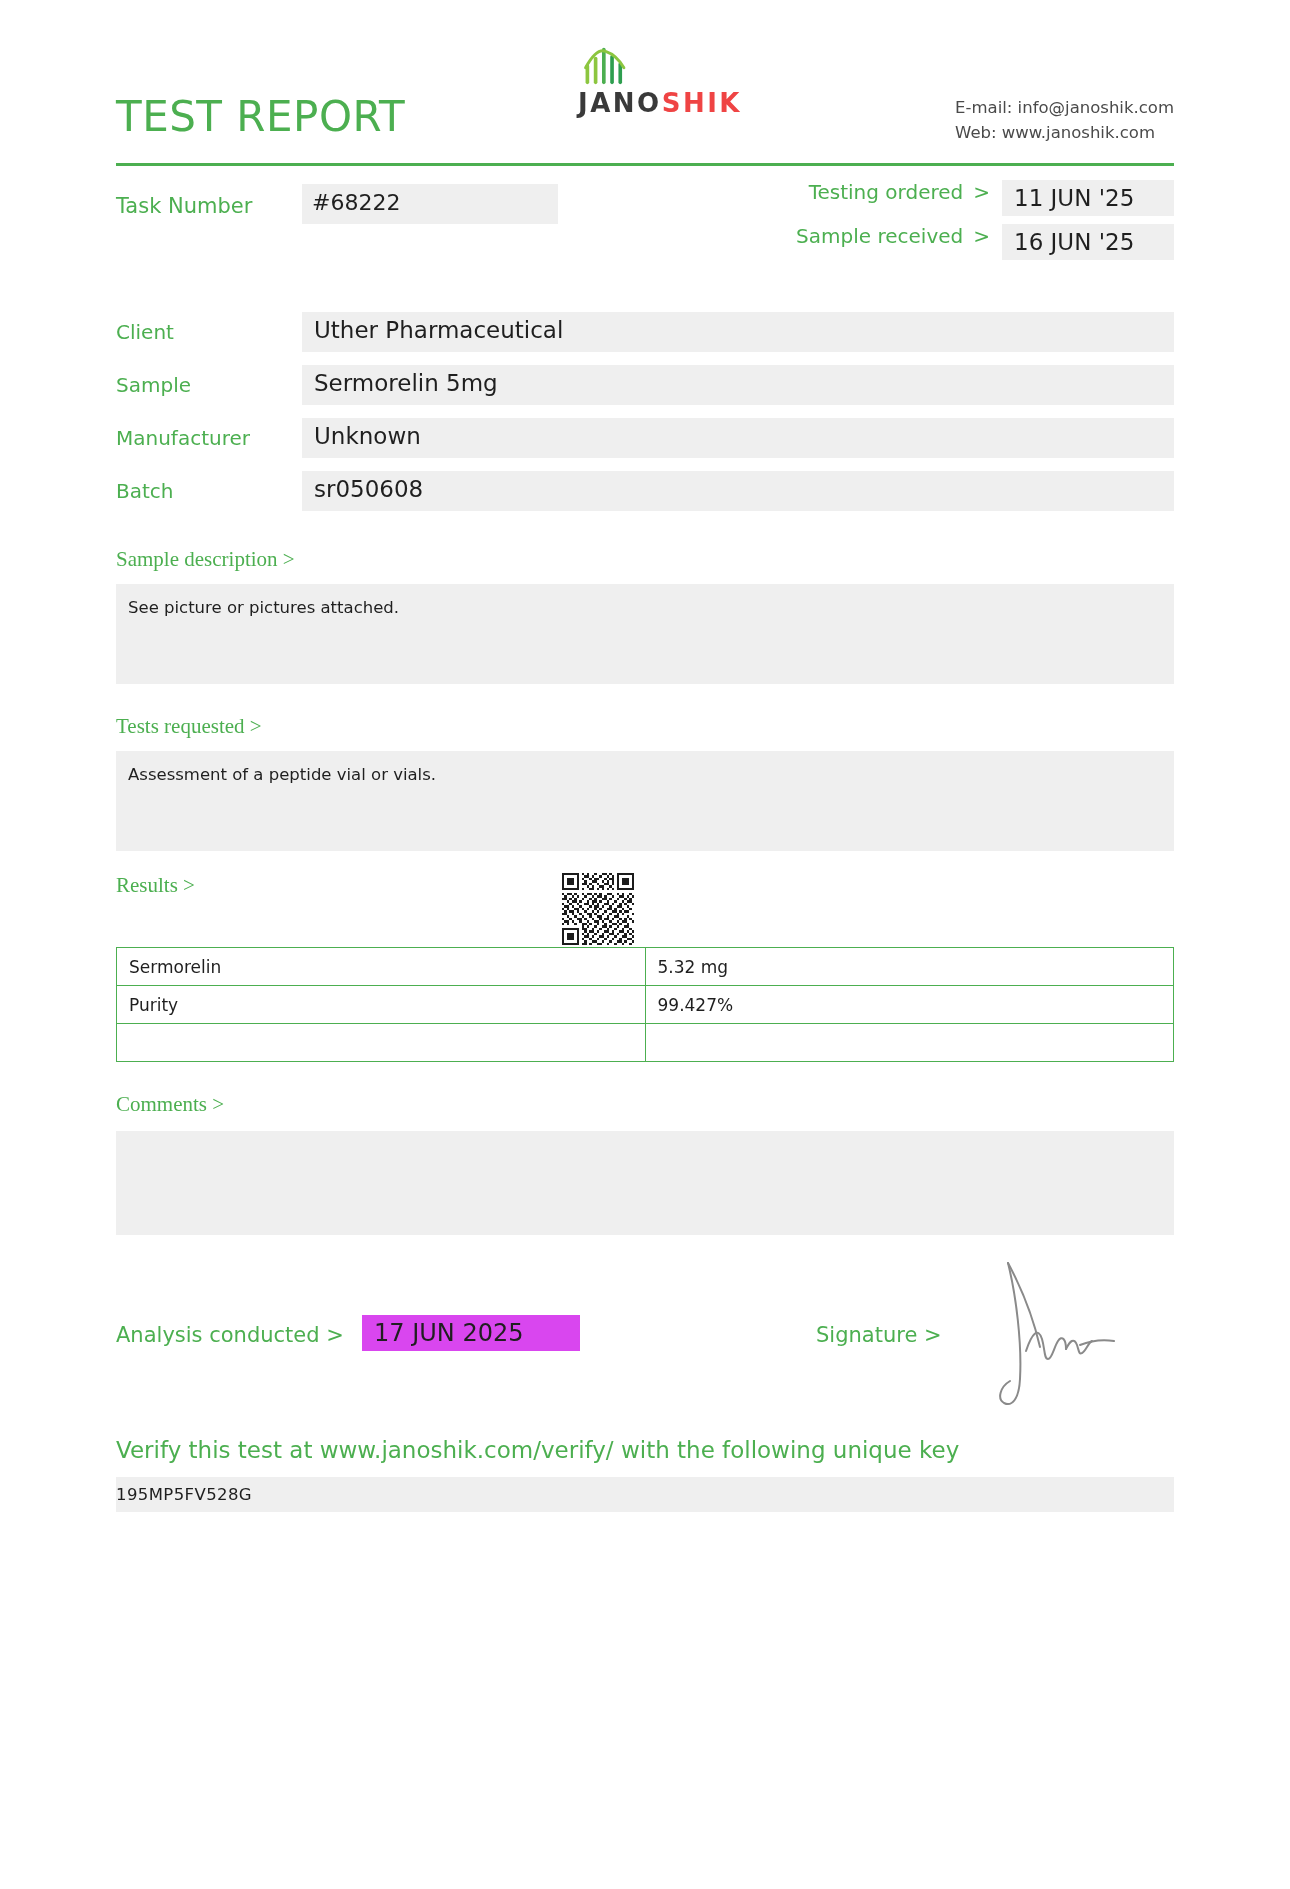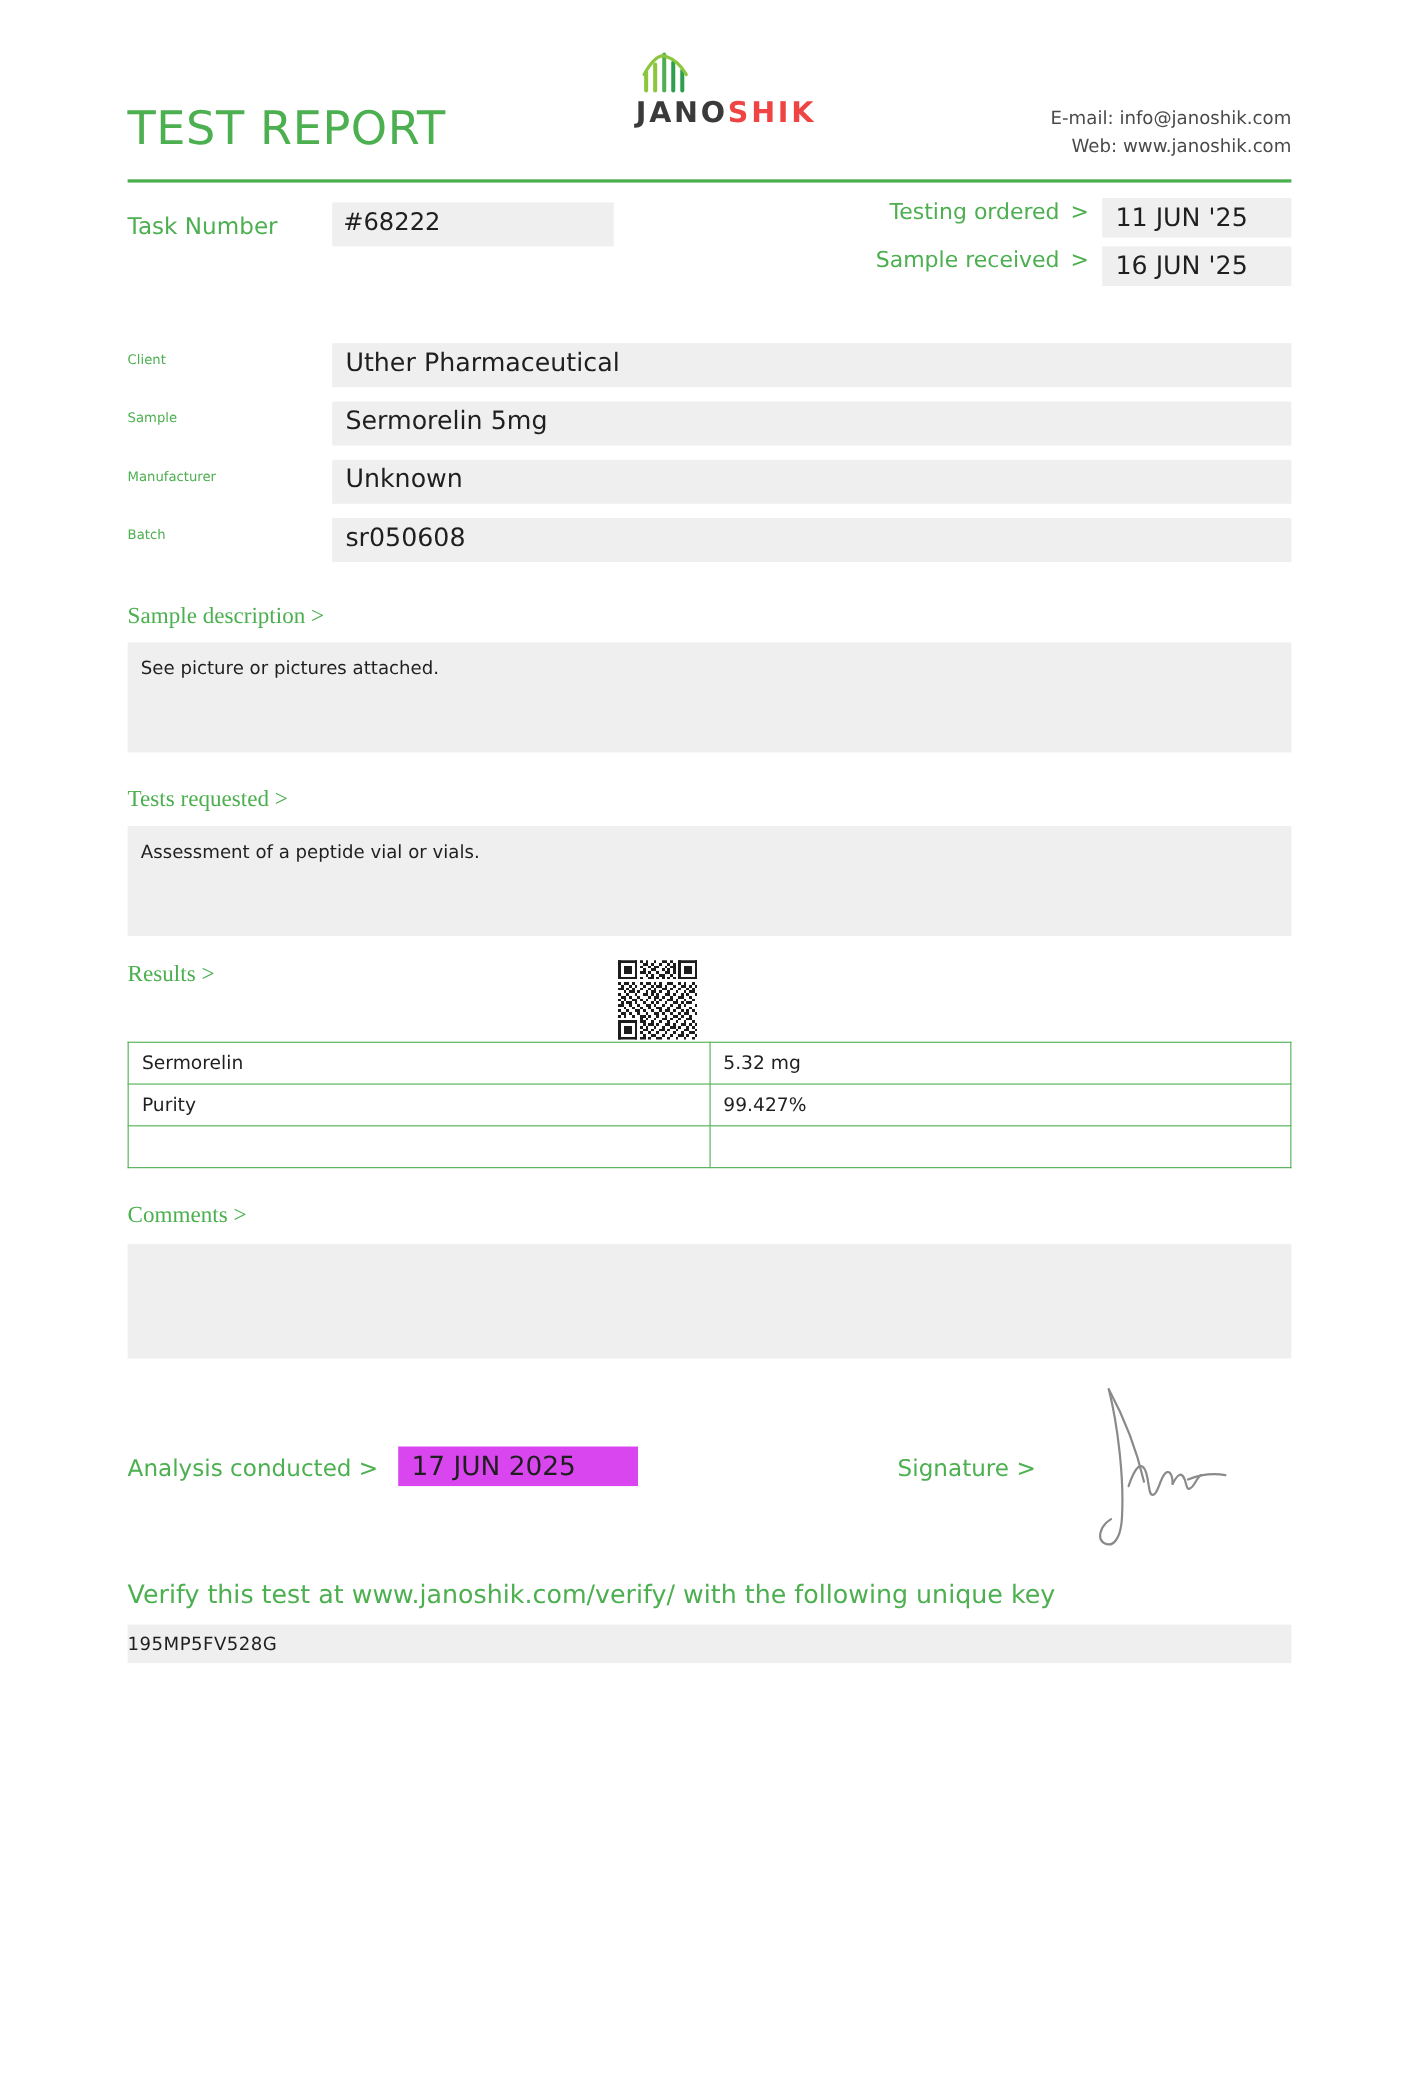--- a/index.html
+++ b/index.html
@@ -59,21 +59,21 @@
     font-weight: 700;
     color: #3a3a3a;
     white-space: nowrap;
   }
   .logo-word .g1 { color: #3a3a3a; }
   .logo-word .g2 { color: #ef4444; }
   .contact {
     position: absolute;
     right: 0;
     top: 96px;
-    text-align: right;
+    text-align: left;
     font-size: 16.5px;
     line-height: 1.5;
     color: #4a4a4a;
   }
   .rule {
     position: absolute;
     left: 0;
     right: 0;
     top: 163px;
     height: 3px;
@@ -141,21 +141,21 @@
   .info-row {
     position: relative;
     height: 46px;
     margin-bottom: 7px;
   }
   .info-label {
     position: absolute;
     left: 0;
     top: 8px;
     color: #4caf50;
-    font-size: 12px;
+    font-size: 20px;
   }
   .info-value {
     position: absolute;
     left: 186px;
     right: 0;
     top: 0;
     height: 40px;
     background: #efefef;
     font-size: 23px;
     color: #1f1f1f;

